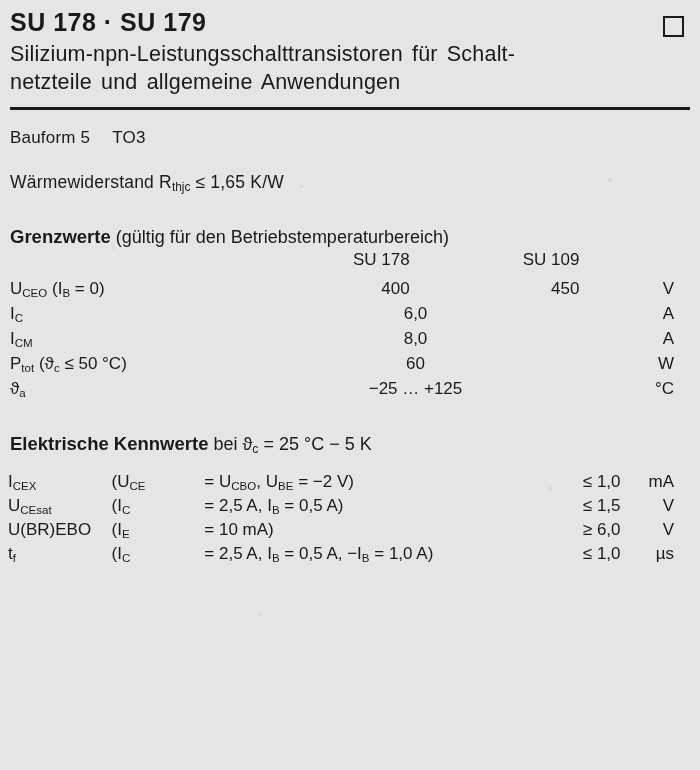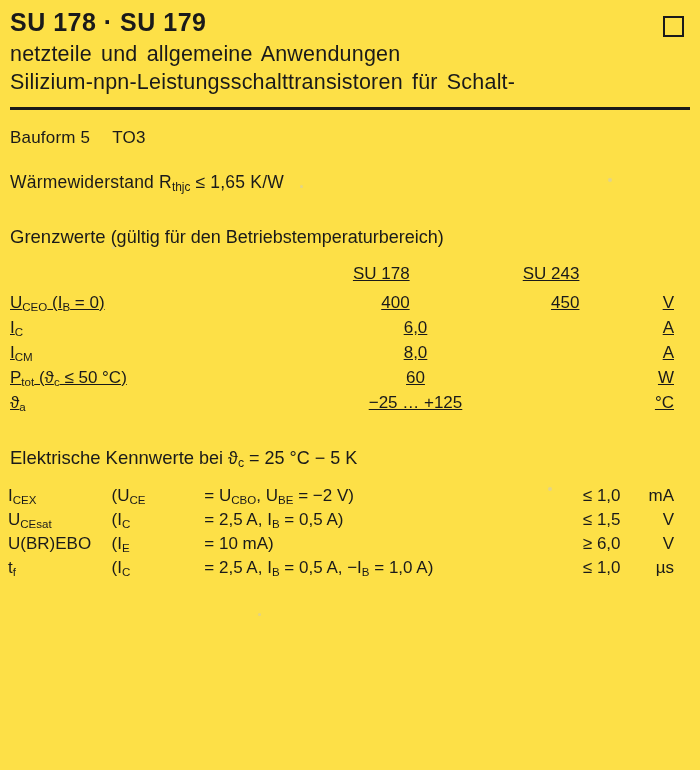--- a/index.html
+++ b/index.html
@@ -14,21 +14,21 @@
     color: #1a1a1a;
     position: relative;
     overflow: hidden;
   }
   .page {
     position: relative;
     width: 700px;
     height: 770px;
     padding: 0;
     box-sizing: border-box;
-    background: #fde047;
+    background: #e5e5e5;
   }
   
   .hdr-row {
     display: flex;
     align-items: flex-start;
     justify-content: space-between;
     padding: 8px 16px 0 10px;
   }
   .type-title {
     font-size: 25px;
@@ -67,38 +67,36 @@
   }
   .bauform .gap { display: inline-block; width: 22px; }
 
   .waerme { padding-top: 24px; font-size: 17.5px; }
 
   .sect-head {
     padding-top: 32px;
     font-size: 18px;
     padding-left: 10px;
   }
-  .sect-head b { font-weight: normal; font-size: 18.5px; }
+  .sect-head b { font-weight: bold; font-size: 18.5px; }
 
   sub {
     font-size: 0.68em;
     vertical-align: -0.25em;
     letter-spacing: 0;
   }
 
   
   table {
     border-collapse: collapse;
     font-size: 17px;
   }
   .gw-table {
-    margin-top: 14px;
     margin-left: 10px;
     width: 672px;
-    text-decoration: underline;
   }
   .gw-table td {
     padding: 2.5px 0;
     vertical-align: baseline;
     white-space: nowrap;
   }
   .col-sym  { width: 244px; }
   .col-a    { width: 160px; text-align: right; padding-right: 0 !important; }
   .col-b    { width: 172px; text-align: right; padding-right: 0 !important; }
   .col-u    { width: 96px;  text-align: right; padding-right: 8px !important; }
@@ -127,22 +125,22 @@
 <body>
 
 <div class="page">
 
   <div class="hdr-row">
     <div class="type-title">SU 178 · SU 179</div>
     <div class="corner-box"></div>
   </div>
 
   <div class="subtitle">
+    <div>Silizium-npn-Leistungsschalttransistoren für Schalt-</div>
     <div>netzteile und allgemeine Anwendungen</div>
-    <div>Silizium-npn-Leistungsschalttransistoren für Schalt-</div>
   </div>
 
   <hr class="rule">
 
   <div class="line bauform">
     <span>Bauform 5</span><span class="gap"></span><span>TO3</span>
   </div>
 
   <div class="line waerme">
     <span>Wärmewiderstand R</span><sub>thjc</sub><span> ≤ 1,65 K/W</span>
@@ -150,21 +148,21 @@
 
   <div class="sect-head">
     <b>Grenzwerte</b><span> (gültig für den Betriebstemperaturbereich)</span>
   </div>
 
   <table class="gw-table">
     <tbody>
         <tr class="gw-head">
       <td class="col-sym"></td>
       <td class="col-a">SU 178</td>
-      <td class="col-b">SU 243</td>
+      <td class="col-b">SU 109</td>
       <td class="col-u"></td>
     </tr>
 
 
     <tr>
       <td class="col-sym">
         <span>U</span><sub>CEO</sub><span> (I</span><sub>B</sub><span> = 0)</span>
       </td>
       <td class="col-a">400</td>
       <td class="col-b">450</td>

